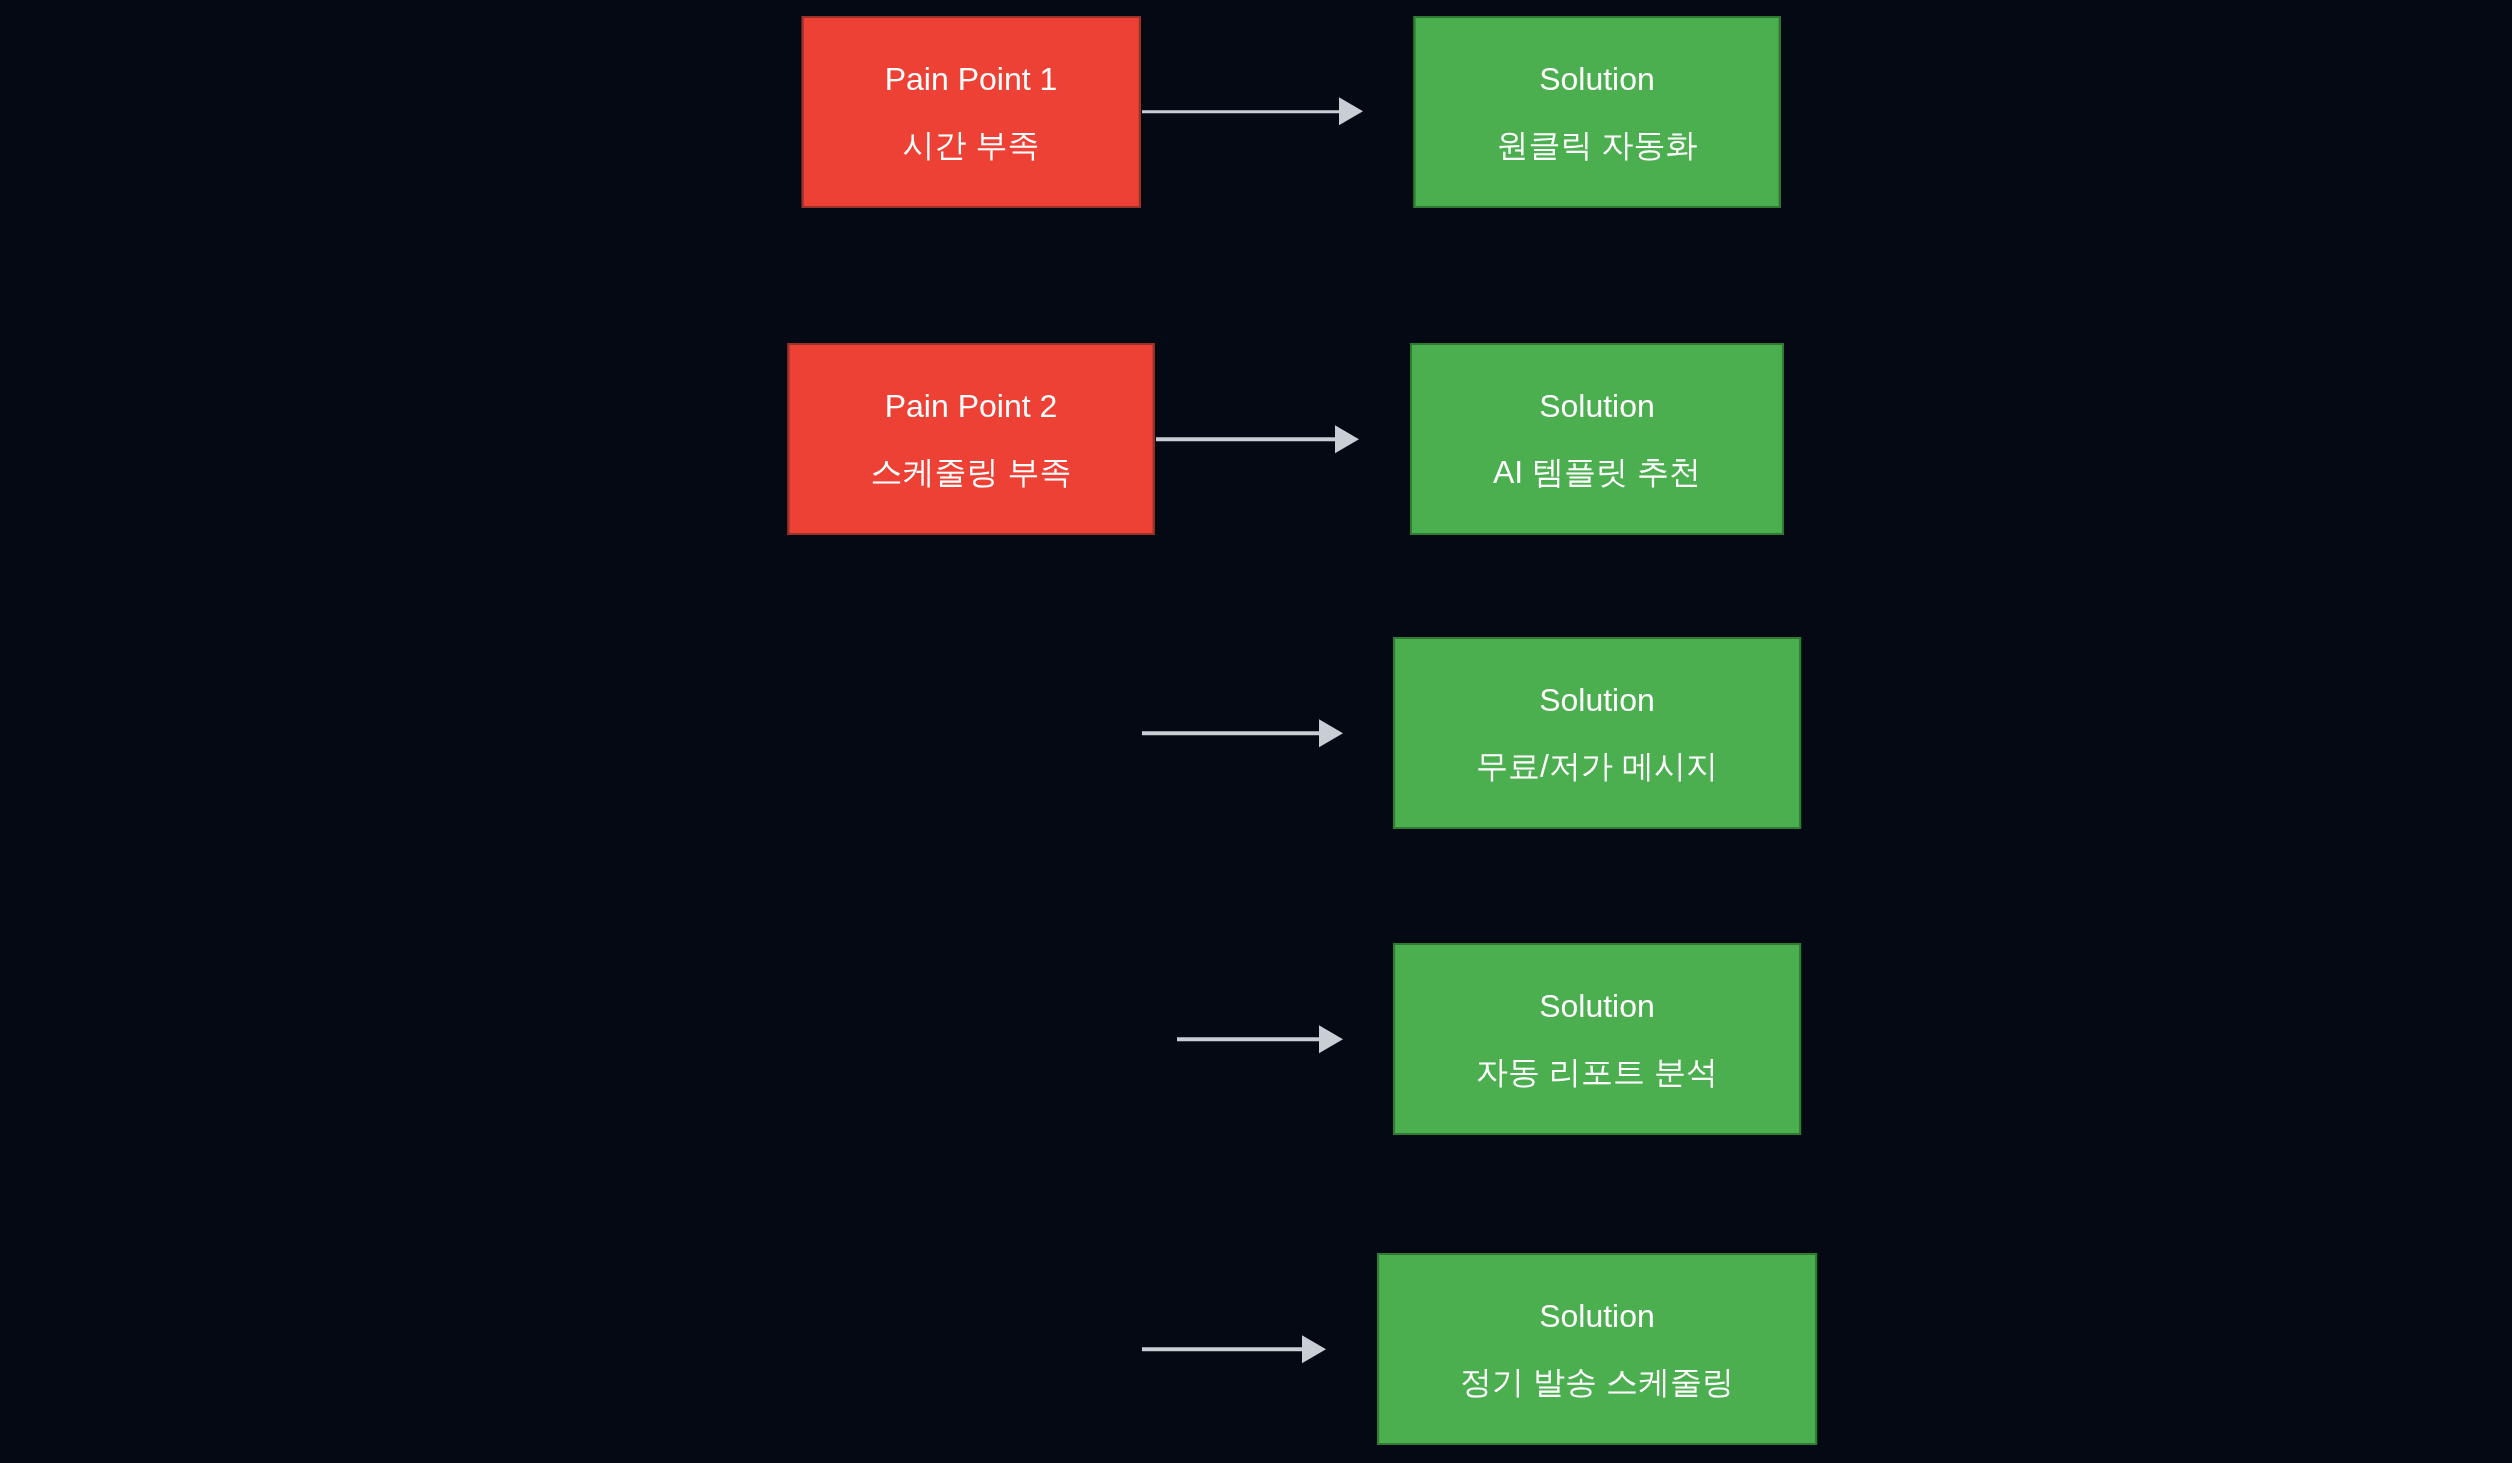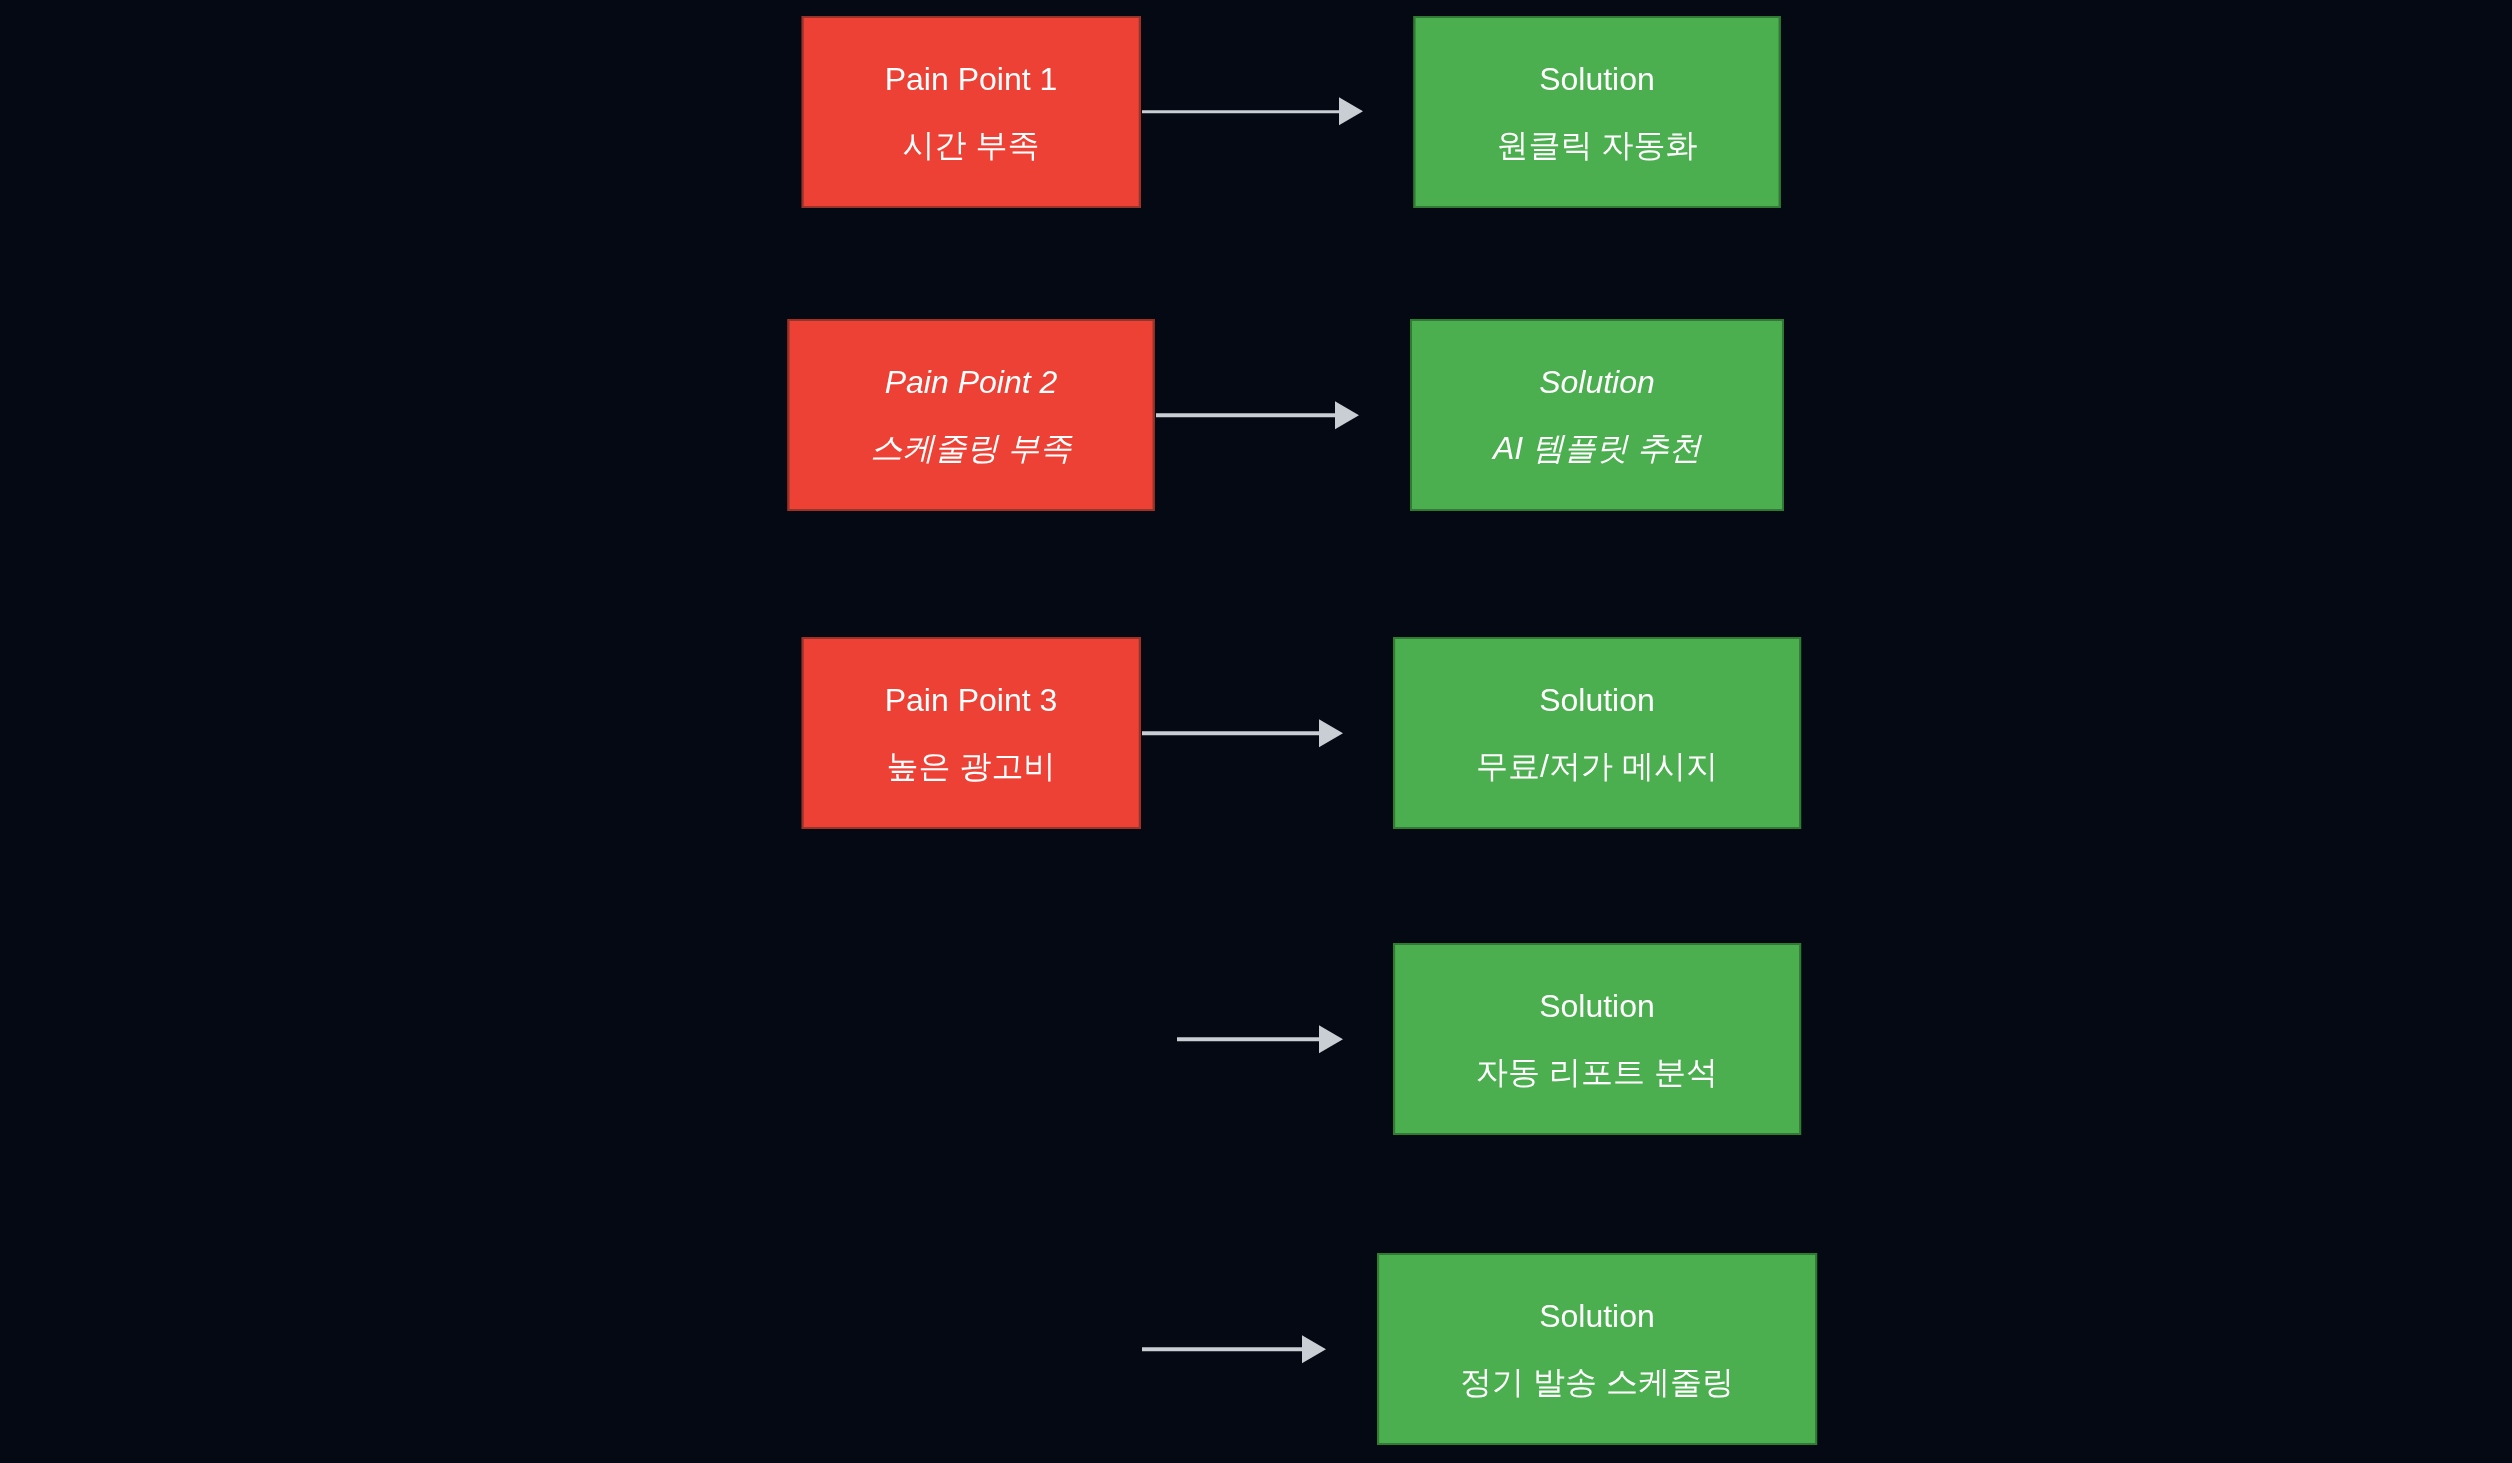--- a/index.html
+++ b/index.html
@@ -14,21 +14,21 @@
   html,body{margin:0;padding:0;}
   body{
     width:2512px;height:1464px;
     background:var(--background);
     overflow:hidden;
     font-family:"Liberation Sans","DejaVu Sans",sans-serif;
   }
   .canvas{position:relative;width:2512px;height:1464px;}
   .row{position:absolute;left:0;width:100%;height:192px;}
   .row-1{top:15.7px;}
-  .row-2{top:319px;font-style:italic;}
+  .row-2{top:343px;}
   .row-3{top:637px;}
   .row-4{top:943px;}
   .row-5{top:1253px;}
   .box{
     position:absolute;top:0;height:192px;
     box-sizing:border-box;
     display:flex;flex-direction:column;justify-content:center;align-items:center;
     row-gap:34px;
     padding:0 81px;
     white-space:nowrap;
@@ -90,24 +90,20 @@
       <div class="arrow-line"></div>
       <div class="arrow-head"></div>
     </div>
     <div class="box sol">
       <div>Solution</div>
       <div>AI 템플릿 추천</div>
     </div>
   </div>
 
   <div class="row row-3">
-    <div class="box pain">
-      <div>Pain Point 3</div>
-      <div>높은 광고비</div>
-    </div>
     <div class="arrow" style="left: 1142px; width: 201px;">
       <div class="arrow-line"></div>
       <div class="arrow-head"></div>
     </div>
     <div class="box sol">
       <div>Solution</div>
       <div>무료/저가 메시지</div>
     </div>
   </div>
 

